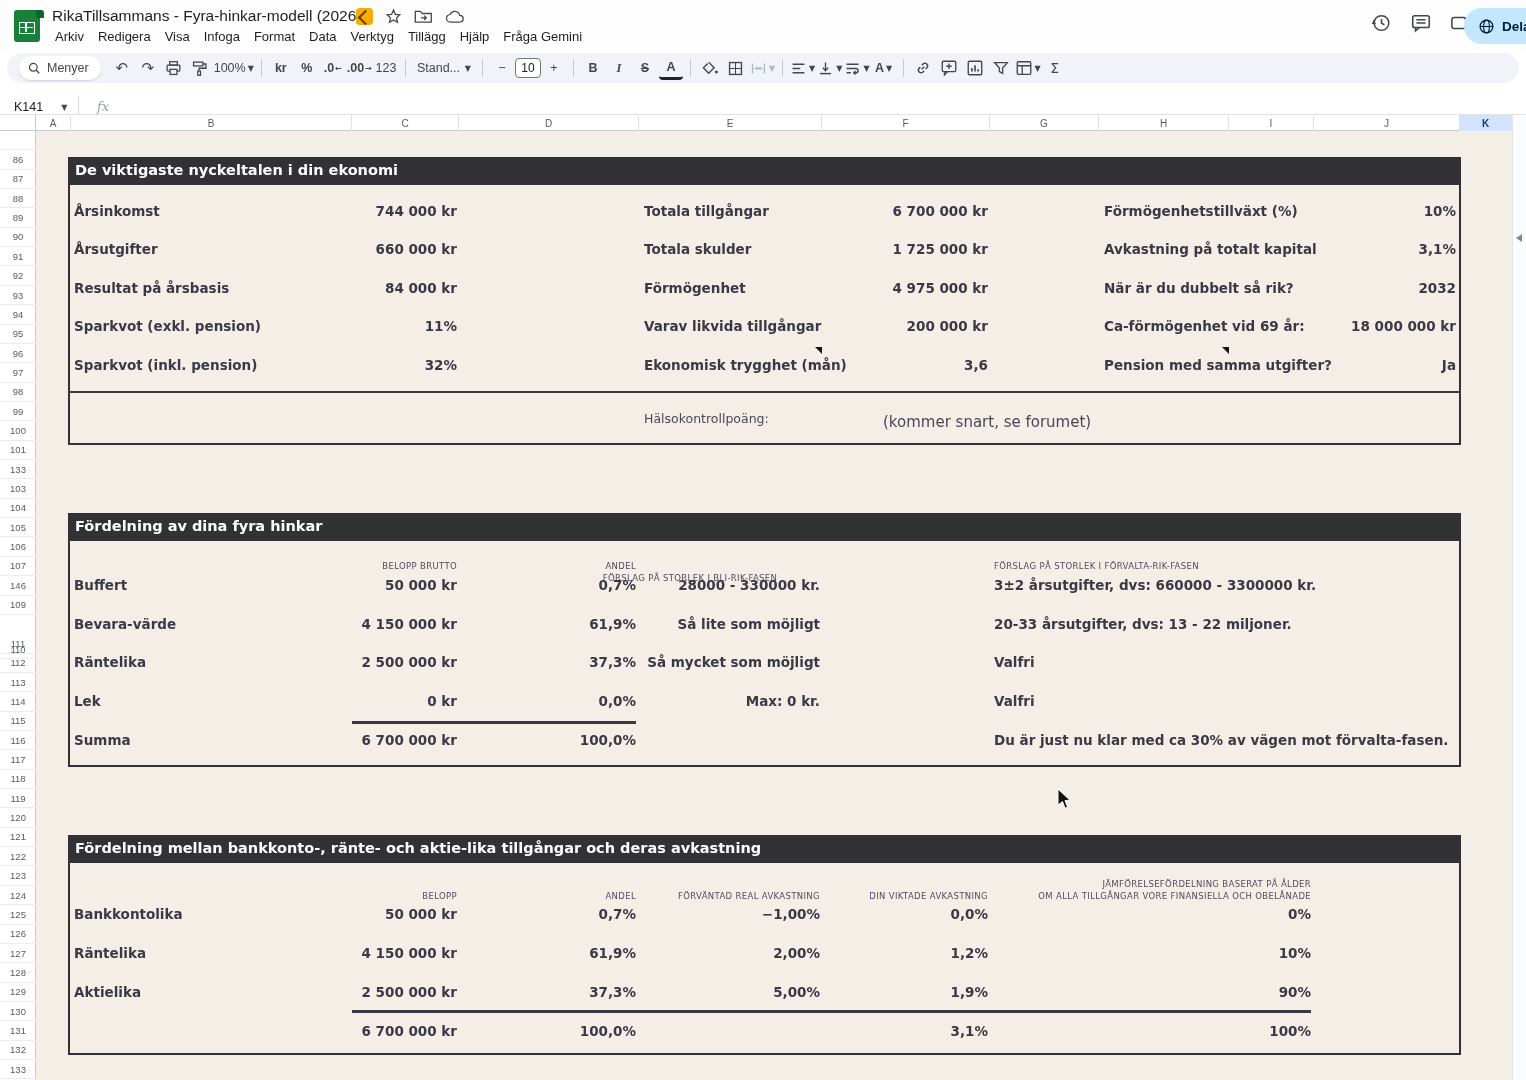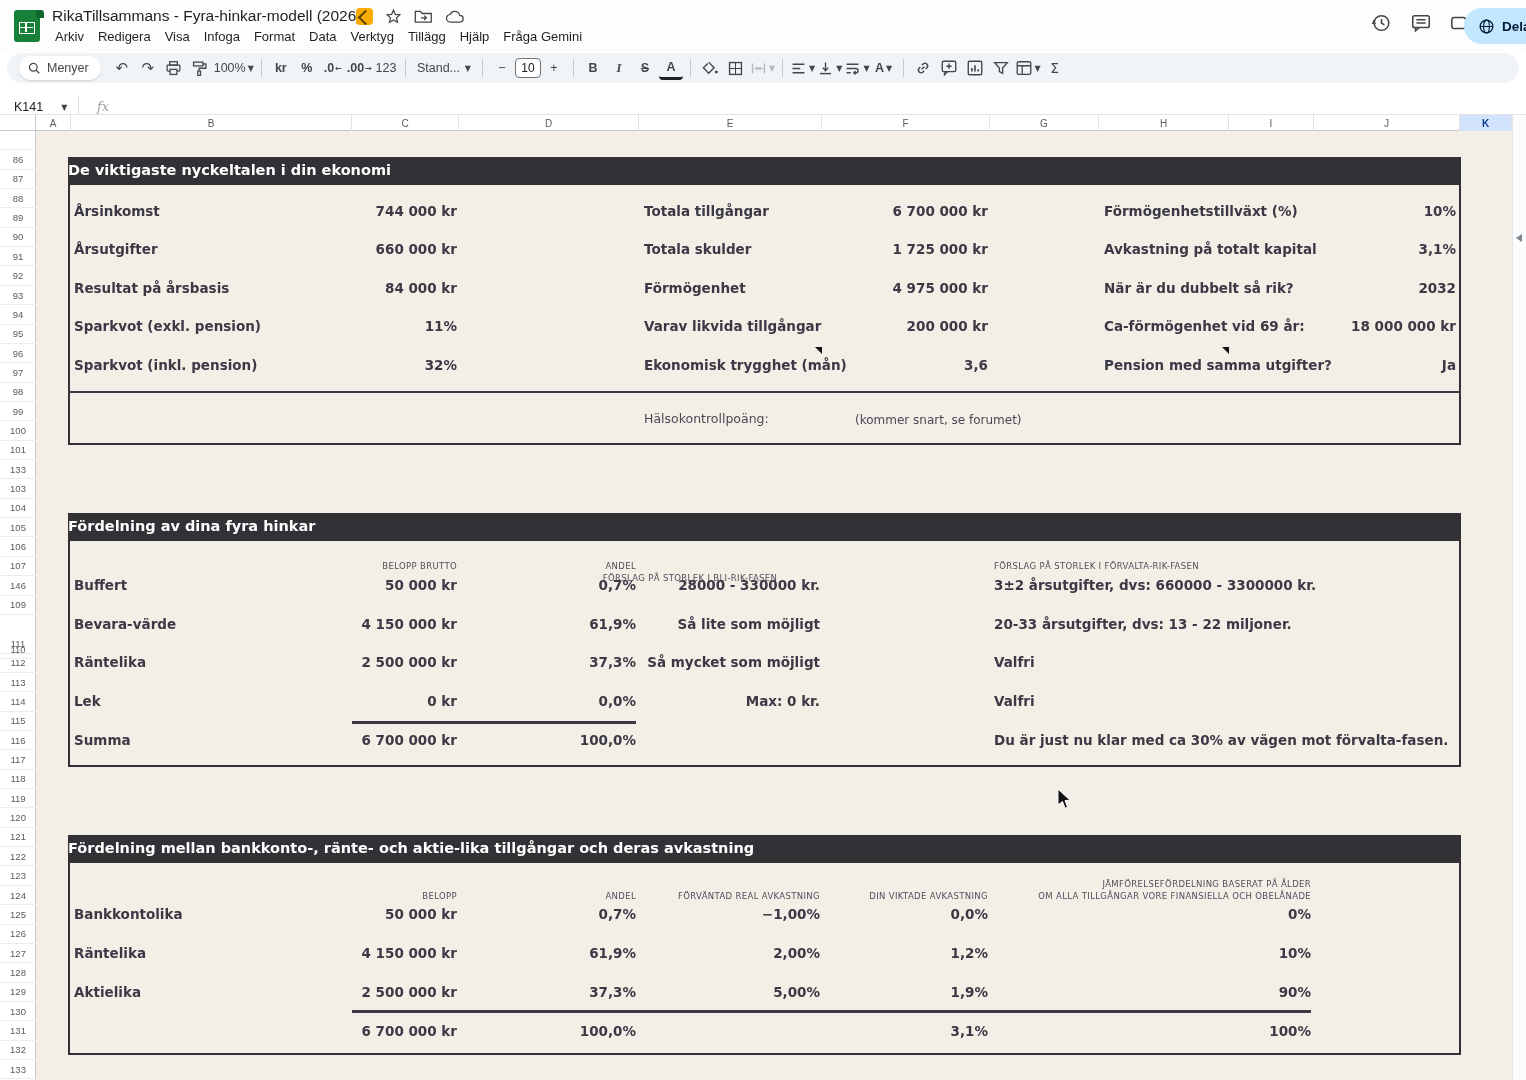--- a/index.html
+++ b/index.html
@@ -47,29 +47,29 @@
   .colheads { position:absolute; left:36px; top:115px; width:1476px; height:16px; background:#fff; border-bottom:1px solid #c6c9ce; }
   .colhead { position:absolute; top:0; height:16px; font-size:10px; color:#575b5f; display:flex; align-items:center; justify-content:center; border-right:1px solid #e0e2e6; }
   .colhead.sel { background:#d3e3fd; color:#0b3b8c; font-weight:bold; }
   .rownums { position:absolute; left:0; top:131px; width:36px; height:949px; background:#fff; border-right:1px solid #c6c9ce; }
   .rownum { position:absolute; left:0; width:36px; font-size:9.5px; color:#575b5f; display:flex; align-items:center; justify-content:center; border-bottom:1px solid #ececec; }
   .canvas { position:absolute; left:36px; top:131px; width:1476px; height:949px; background:#f3eee6; }
   .vscroll { position:absolute; left:1512px; top:115px; width:14px; height:965px; background:#fbfcfd; border-left:1px solid #e3e5e8; }
   .vscroll .arr { position:absolute; left:3px; top:119px; width:0; height:0; border-top:4px solid transparent; border-bottom:4px solid transparent; border-right:6px solid #80868b; }
 
   
-  .secbar { position:absolute; height:26px; background:#323136; color:#fff; font-family:"DejaVu Sans", sans-serif; font-weight:bold; font-size:14.5px; display:flex; align-items:center; }
+  .secbar { position:absolute; height:26px; background:#323136; color:#fff; font-family:"DejaVu Sans", sans-serif; font-weight:bold; font-size:14.5px; display:flex; align-items:center; padding-left:7px; }
   .secbox { position:absolute; border:2px solid #323136; }
   .cell { position:absolute; font-family:"DejaVu Sans", sans-serif; font-weight:bold; font-size:13.5px; color:#3b3945; height:19px; line-height:19px; white-space:nowrap; }
   .cell.right { text-align:right; }
   .subhead { position:absolute; font-family:"DejaVu Sans", sans-serif; font-size:8.5px; letter-spacing:.35px; color:#514e5c; height:12px; line-height:12px; white-space:nowrap; }
   .subhead.right { text-align:right; }
   .rule { position:absolute; background:#3b3945; }
   .footer-label { position:absolute; font-family:"DejaVu Sans", sans-serif; font-size:12.5px; color:#4a4856; }
-  .footer-note { position:absolute; font-family:"DejaVu Sans", sans-serif; font-size:12px; color:#4a4856; }
+  .footer-note { position:absolute; font-family:"DejaVu Sans", sans-serif; font-size:15px; color:#4a4856;margin-left:28px; }
   .note-marker { position:absolute; width:0; height:0; border-top:7px solid #141414; border-left:7px solid transparent; }
   .cursor { position:absolute; z-index:50; }
   .ic { flex:0 0 auto; }
 </style>
 </head>
 <body>
 
 <div class="stage">
 
   <div class="topbar">

